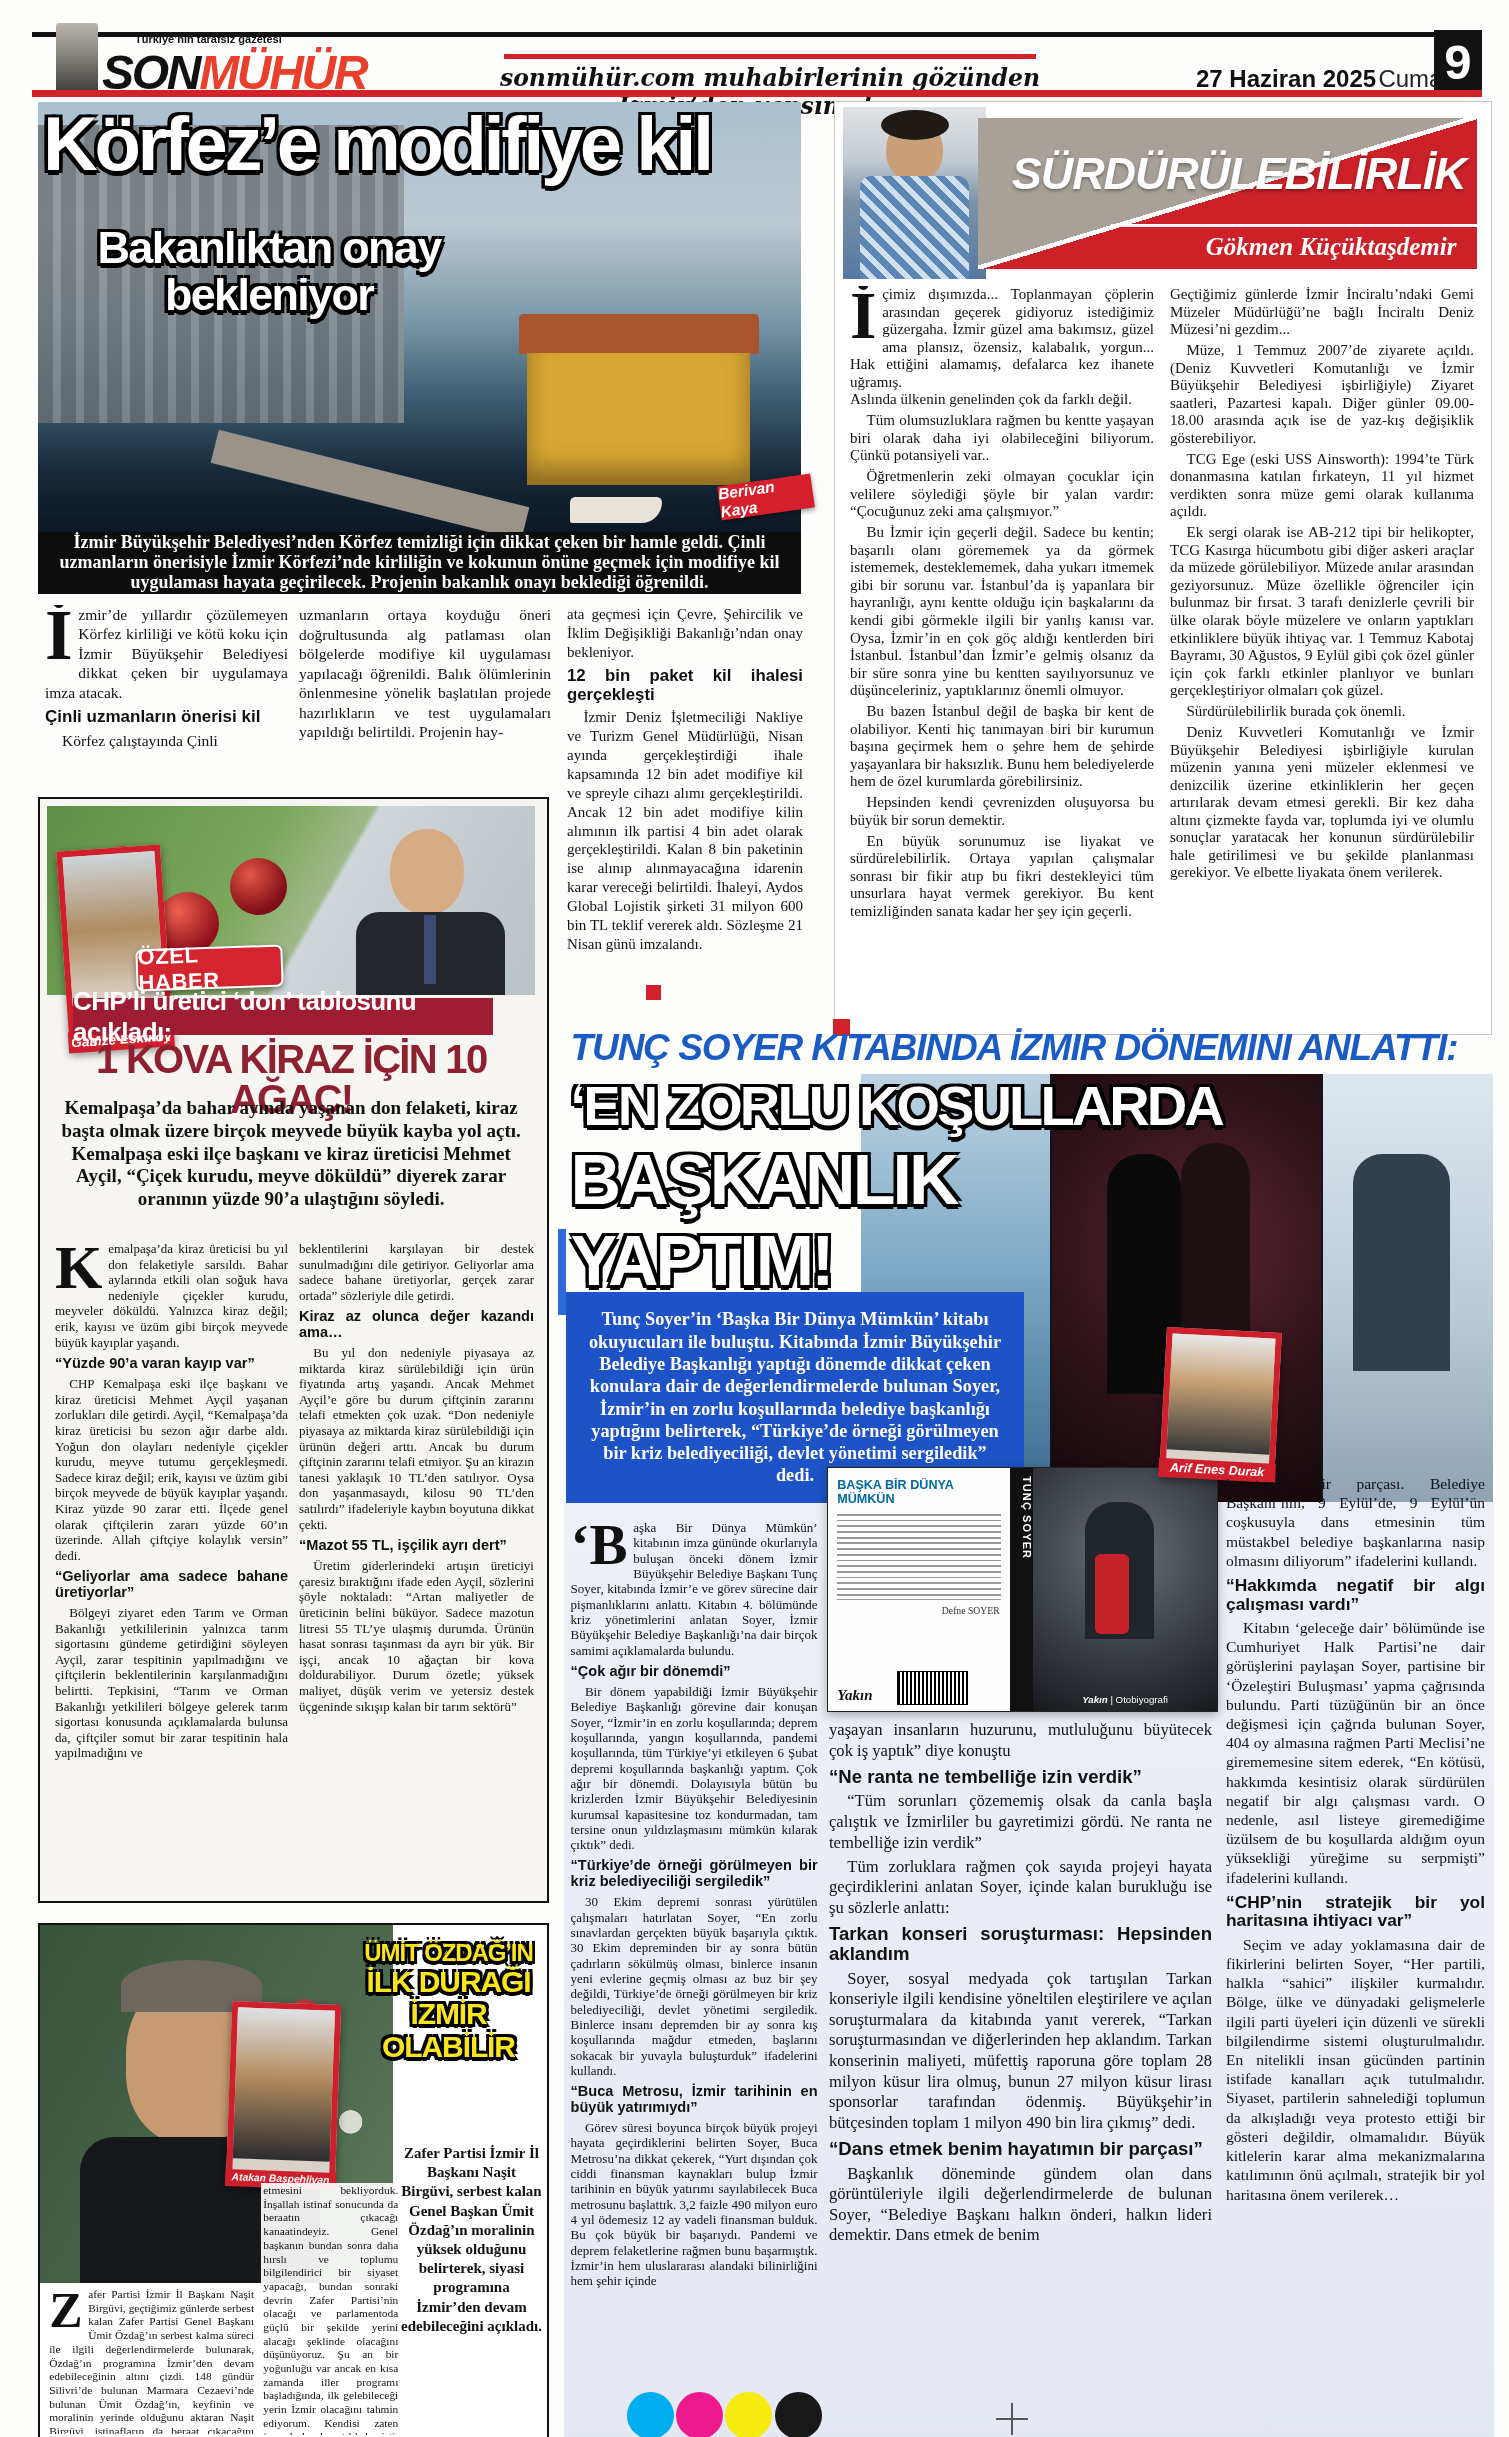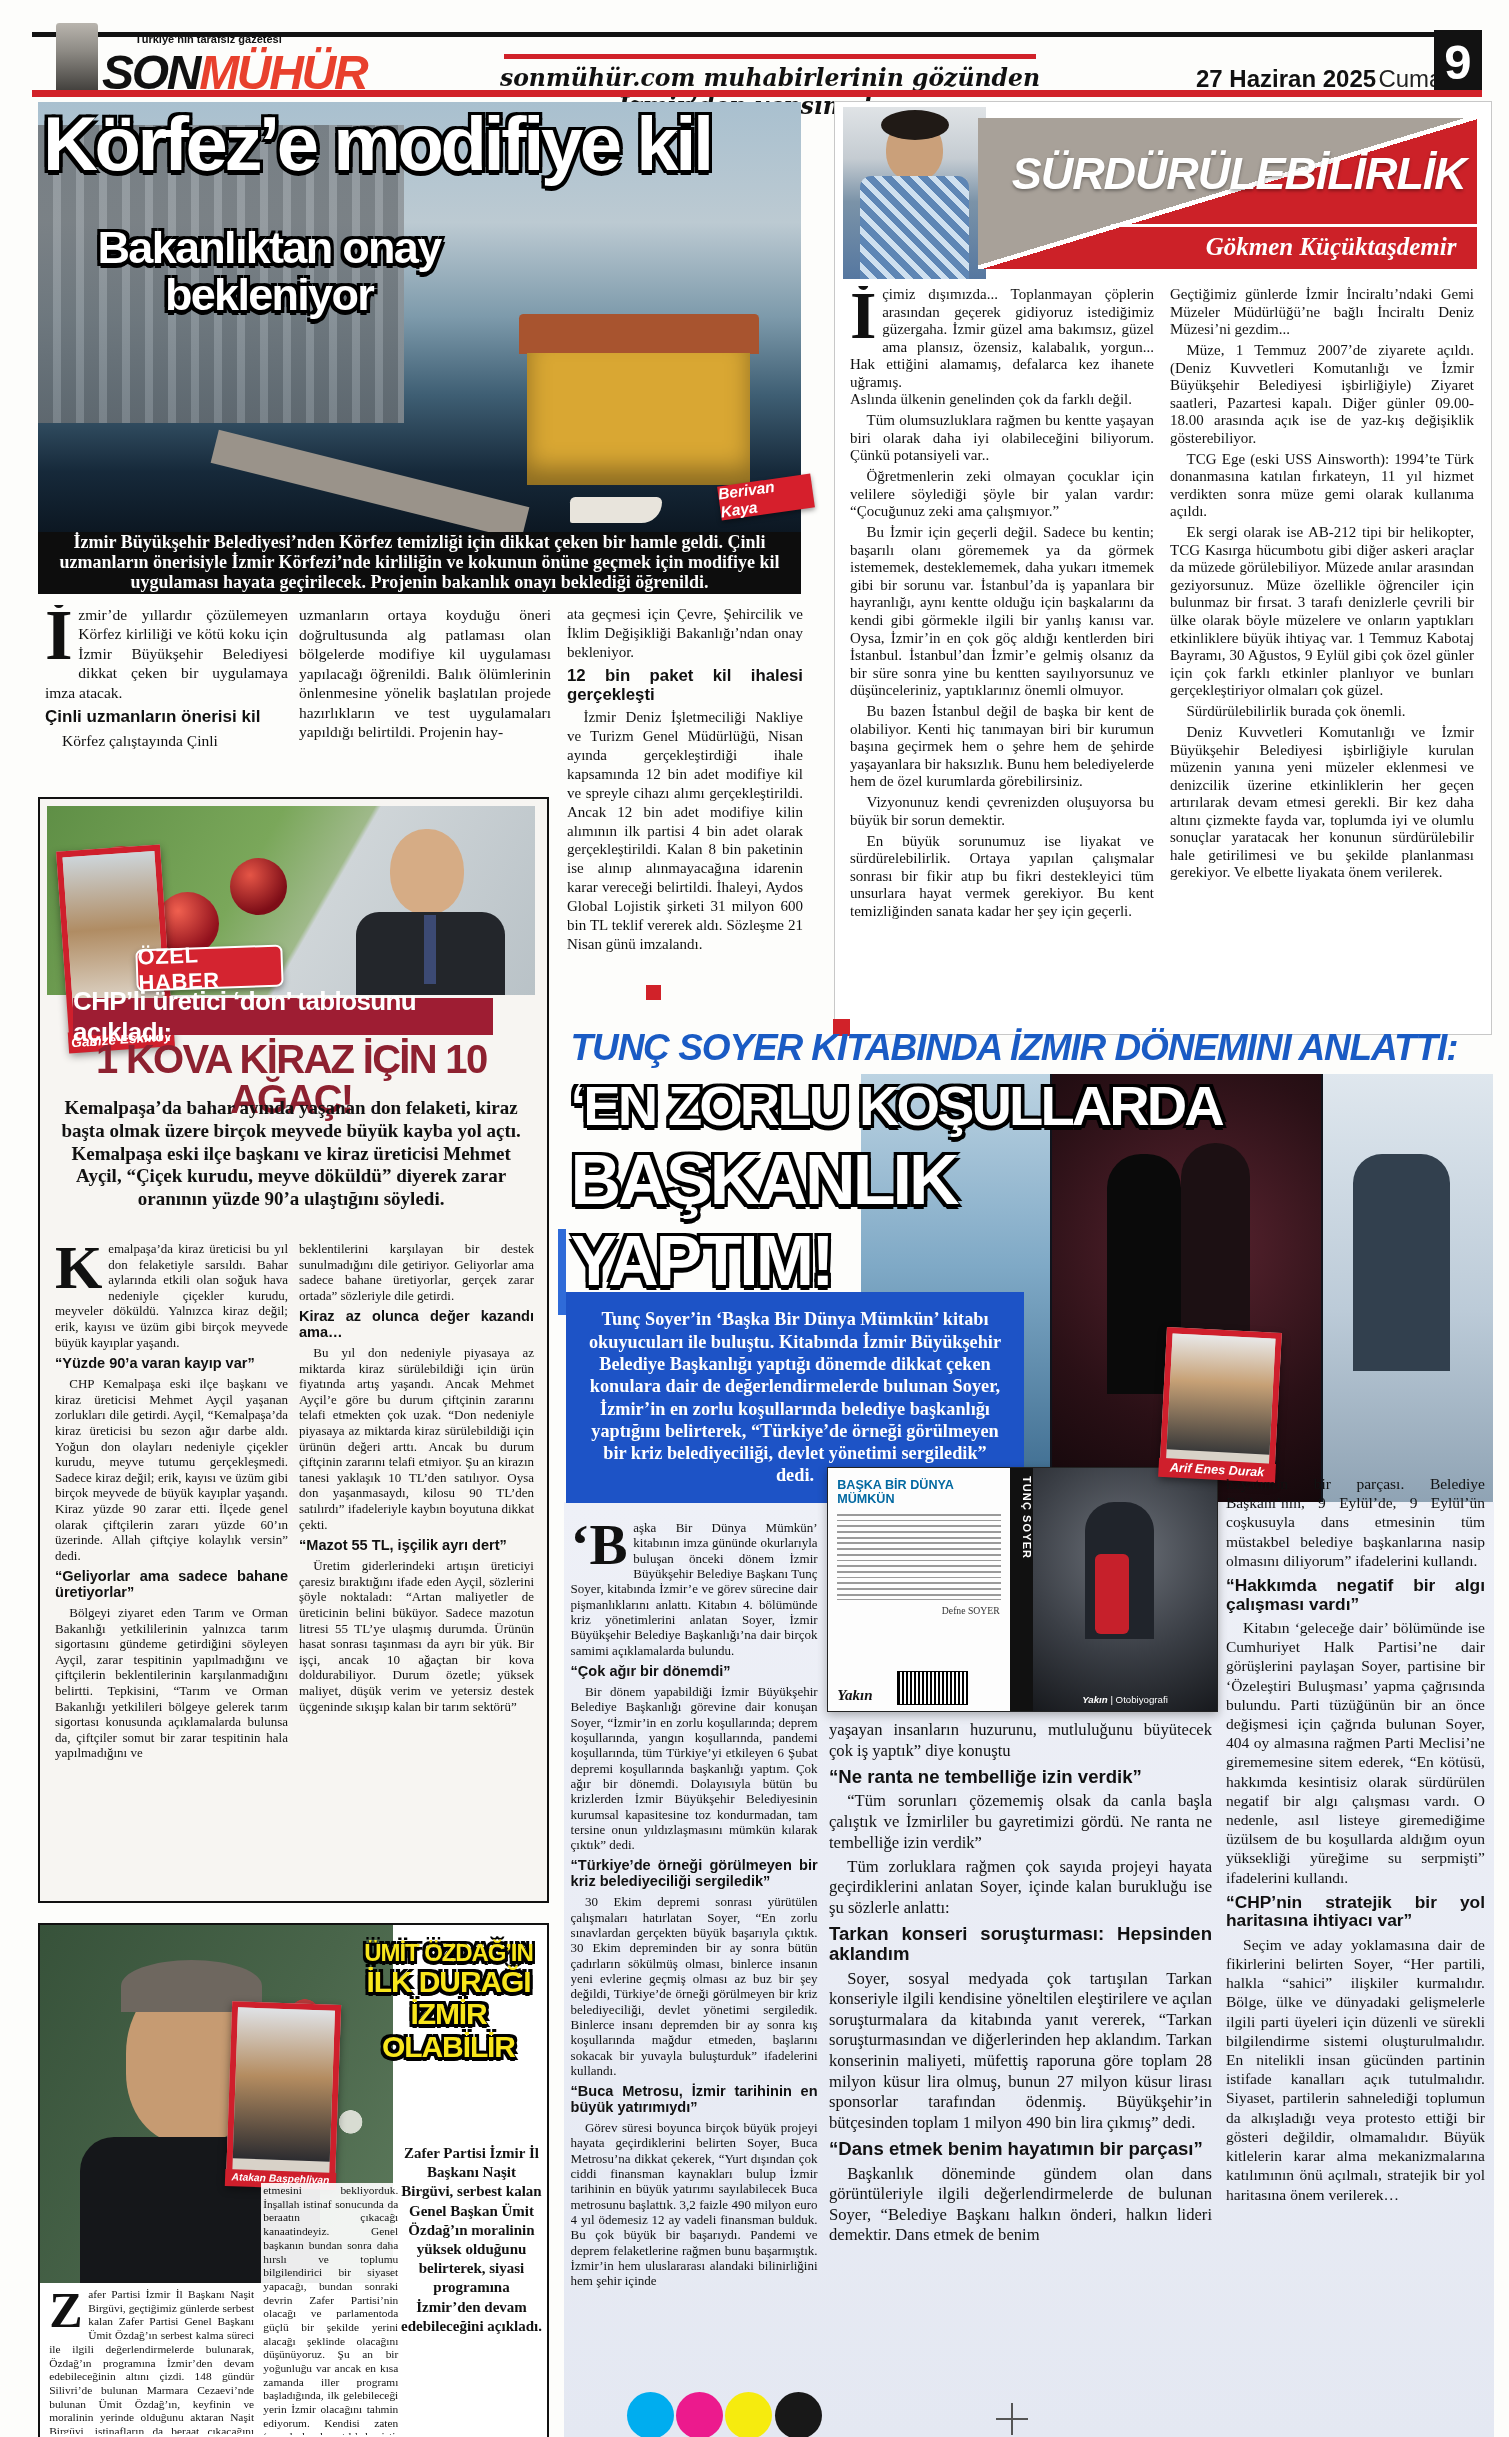--- a/index.html
+++ b/index.html
@@ -93,21 +93,21 @@
       <div class="abs" style="right:0;bottom:42px;width:366px;height:2.9px;background:#fff;"></div>
     </div>
     <div class="abs just" style="left:15px;top:184px;width:304px;height:727px;font-size:15px;line-height:1.17;overflow:hidden;">
       <span class="dcap" style="font-size:68px;">İ</span><span>çimiz dışımızda... Toplanmayan çöplerin arasından geçerek gidiyoruz istediğimiz güzergaha.  İzmir güzel ama bakımsız, güzel ama plansız, özensiz, kalabalık, yorgun... Hak ettiğini alamamış, defalarca kez ihanete uğramış.</span>
       <div>
           <p class="bp">Aslında ülkenin genelinden çok da farklı değil.</p>
           <p class="bp">Tüm olumsuzluklara rağmen bu kentte yaşayan biri olarak daha iyi olabileceğini biliyorum. Çünkü potansiyeli var..</p>
           <p class="bp">Öğretmenlerin zeki olmayan çocuklar için velilere söylediği şöyle bir yalan vardır: “Çocuğunuz zeki ama çalışmıyor.”</p>
           <p class="bp">Bu İzmir için geçerli değil. Sadece bu kentin; başarılı olanı görememek ya da görmek istememek, desteklememek, daha yukarı itmemek gibi bir sorunu var. İstanbul’da iş yapanlara bir hayranlığı, aynı kentte olduğu için başkalarını da kendi gibi görmekle ilgili bir yanlış kanısı var. Oysa, İzmir’in en çok göç aldığı kentlerden biri İstanbul. İstanbul’dan İzmir’e gelmiş olsanız da bir süre sonra yine bu kentten sayılıyorsunuz ve düşünceleriniz, yaptıklarınız önemli olmuyor.</p>
           <p class="bp">Bu bazen İstanbul değil de başka bir kent de olabiliyor. Kenti hiç tanımayan biri bir kurumun başına geçirmek hem o şehre hem de şehirde yaşayanlara bir haksızlık. Bunu hem belediyelerde hem de özel kurumlarda görebilirsiniz.</p>
-          <p class="bp">Vizyonunuz kendi çevrenizden oluşuyorsa bu büyük bir sorun demektir.</p>
+          <p class="bp">Hepsinden kendi çevrenizden oluşuyorsa bu büyük bir sorun demektir.</p>
           <p class="bp">En büyük sorunumuz ise liyakat ve sürdürelebilirlik. Ortaya yapılan çalışmalar sonrası bir fikir atıp bu fikri destekleyici tüm unsurlara hayat vermek gerekiyor. Bu kent temizliğinden sanata kadar her şey için geçerli.</p>
         </div>
     </div>
     <div class="abs just" style="left:335px;top:184px;width:304px;height:727px;font-size:15px;line-height:1.17;overflow:hidden;">
         <p class="bp">Geçtiğimiz günlerde İzmir İnciraltı’ndaki Gemi Müzeler Müdürlüğü’ne bağlı İnciraltı Deniz Müzesi’ni gezdim...</p>
         <p class="bp">Müze, 1 Temmuz 2007’de ziyarete açıldı. (Deniz Kuvvetleri Komutanlığı ve İzmir Büyükşehir Belediyesi işbirliğiyle) Ziyaret saatleri, Pazartesi kapalı. Diğer günler 09.00-18.00 arasında açık ise de yaz-kış değişiklik gösterebiliyor.</p>
         <p class="bp">TCG Ege (eski USS Ainsworth): 1994’te Türk donanmasına katılan fırkateyn, 11 yıl hizmet verdikten sonra müze gemi olarak kullanıma açıldı.</p>
         <p class="bp">Ek sergi olarak ise AB-212 tipi bir helikopter, TCG Kasırga hücumbotu gibi diğer askeri araçlar da müzede görülebiliyor. Müzede anılar arasından geziyorsunuz. Müze özellikle öğrenciler için bulunmaz bir fırsat. 3 tarafı denizlerle çevrili bir ülke olarak böyle müzelere ve onların yaptıkları etkinliklere büyük ihtiyaç var. 1 Temmuz Kabotaj Bayramı, 30 Ağustos, 9 Eylül gibi çok özel günler için çok farklı etkinler planlıyor ve bunları gerçekleştiriyor olmaları çok güzel.</p>
         <p class="bp">Sürdürülebilirlik burada çok önemli.</p>
         <p class="bp">Deniz Kuvvetleri Komutanlığı ve İzmir Büyükşehir Belediyesi işbirliğiyle kurulan müzenin yanına yeni müzeler eklenmesi ve denizcilik üzerine etkinliklerin her geçen artırılarak devam etmesi gerekli.  Bir kez daha altını çizmekte fayda var, toplumda iyi ve olumlu sonuçlar yaratacak her konunun sürdürülebilir hale getirilimesi ve bu şekilde planlanması gerekiyor. Ve elbette liyakata önem verilerek.</p>

